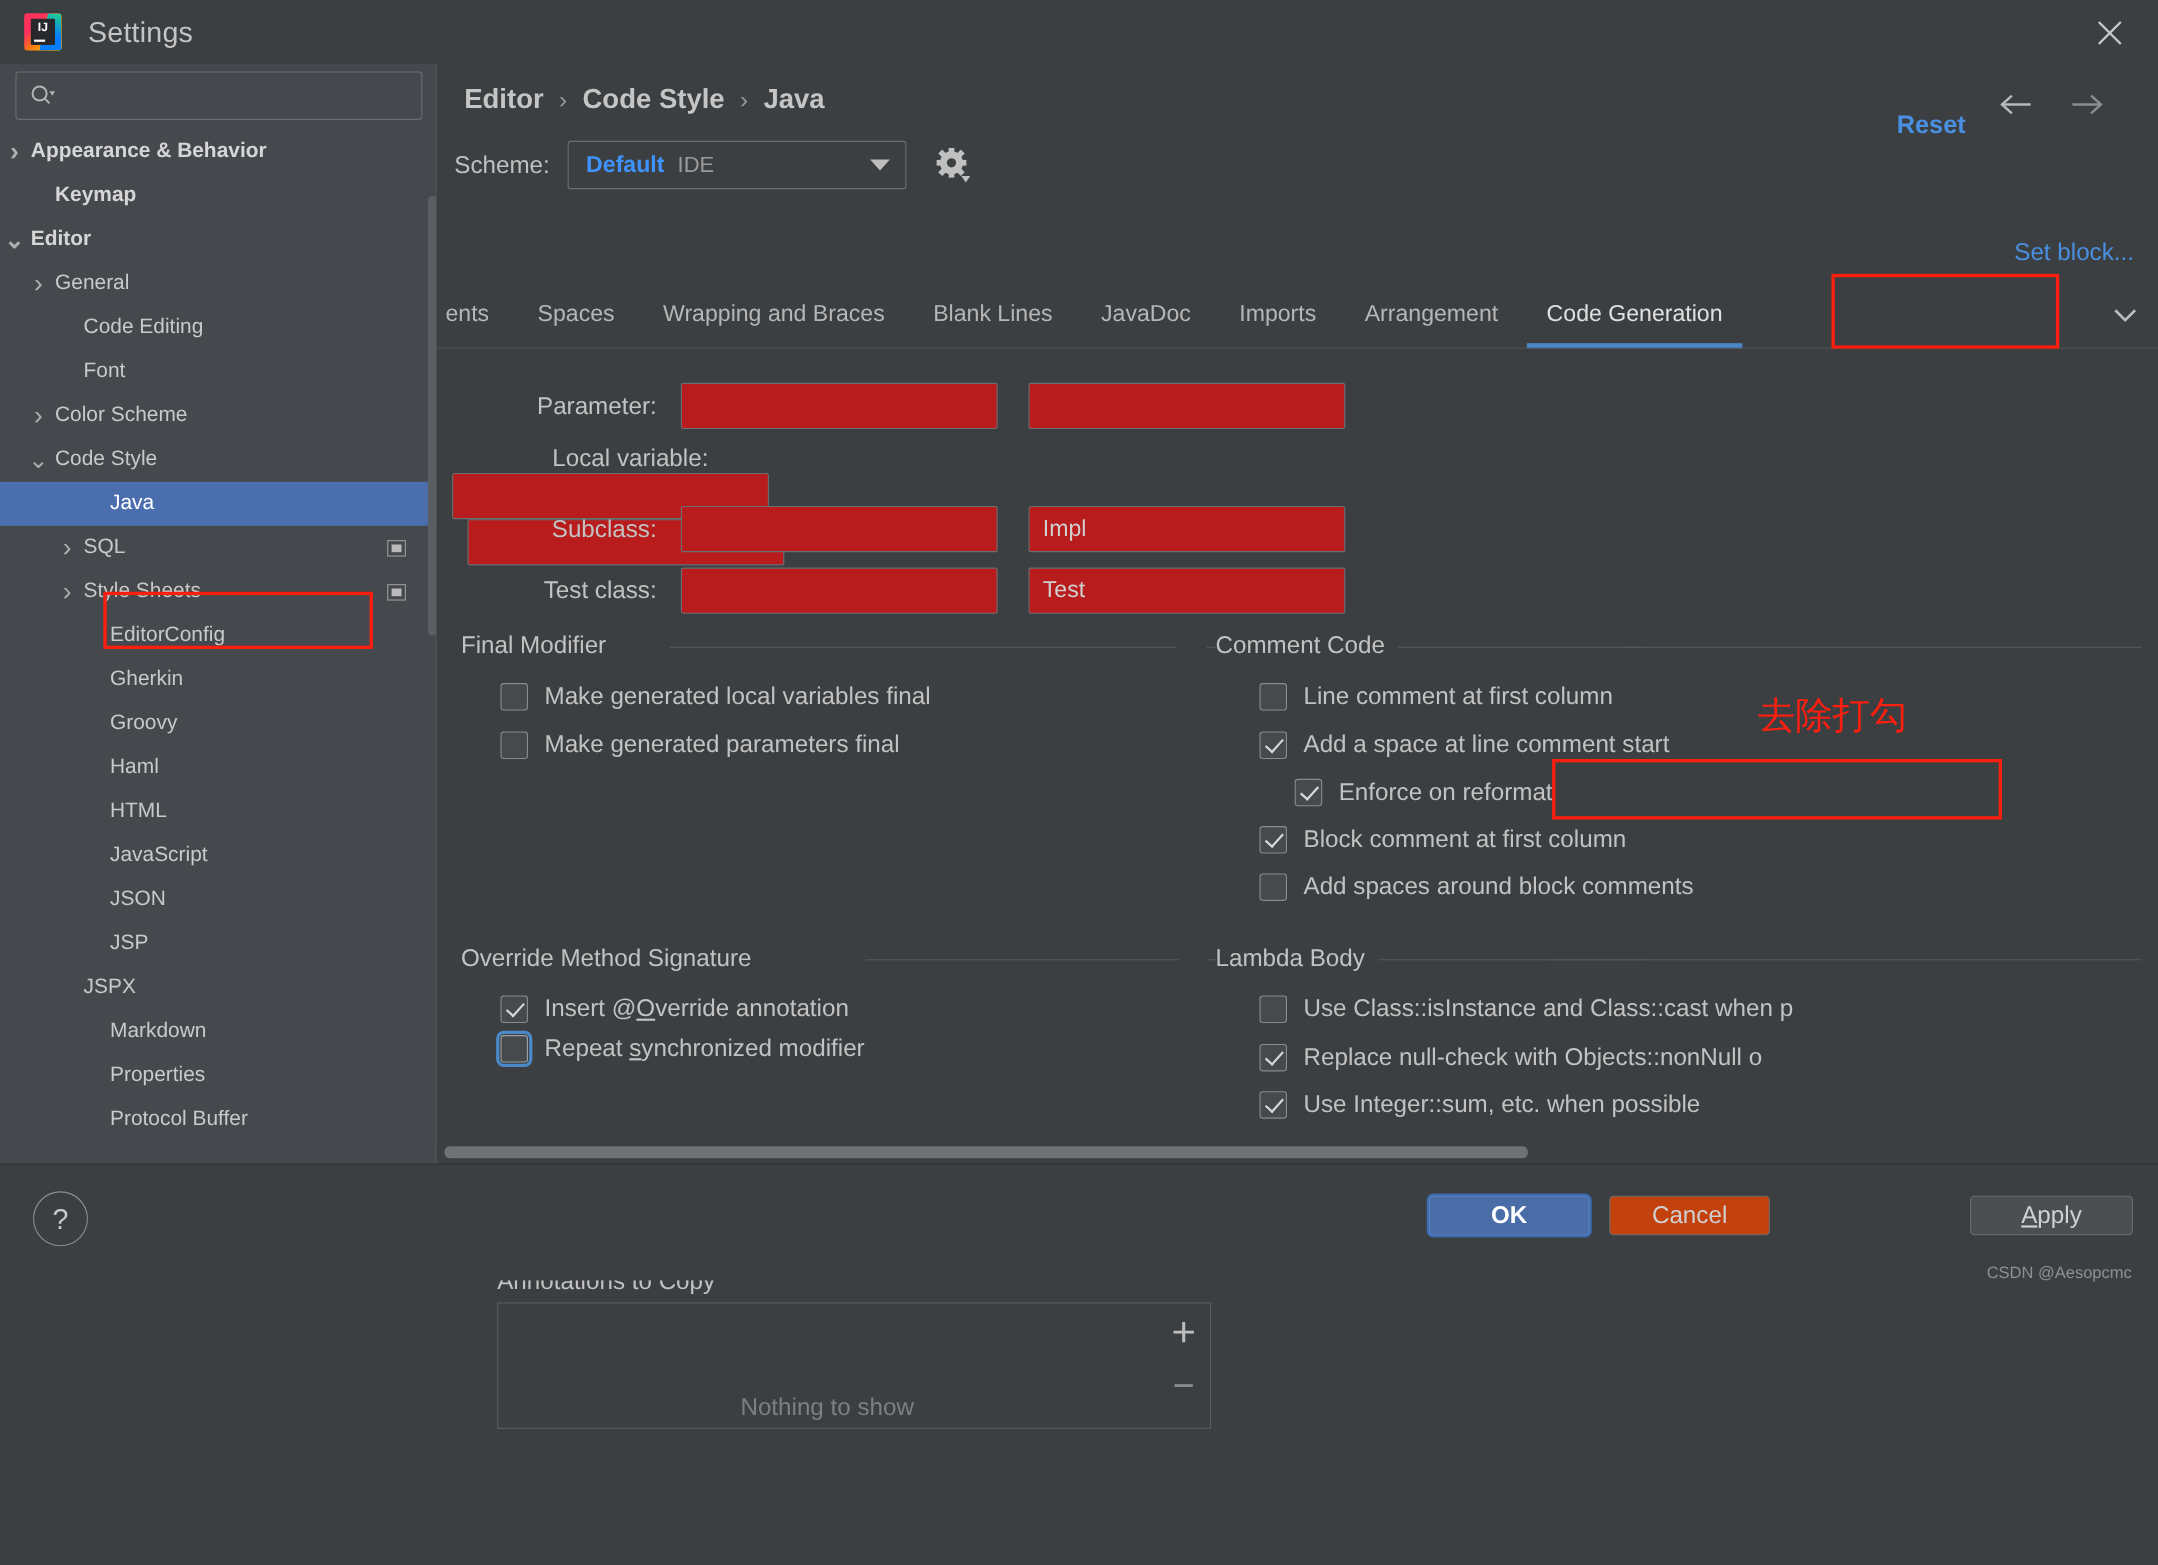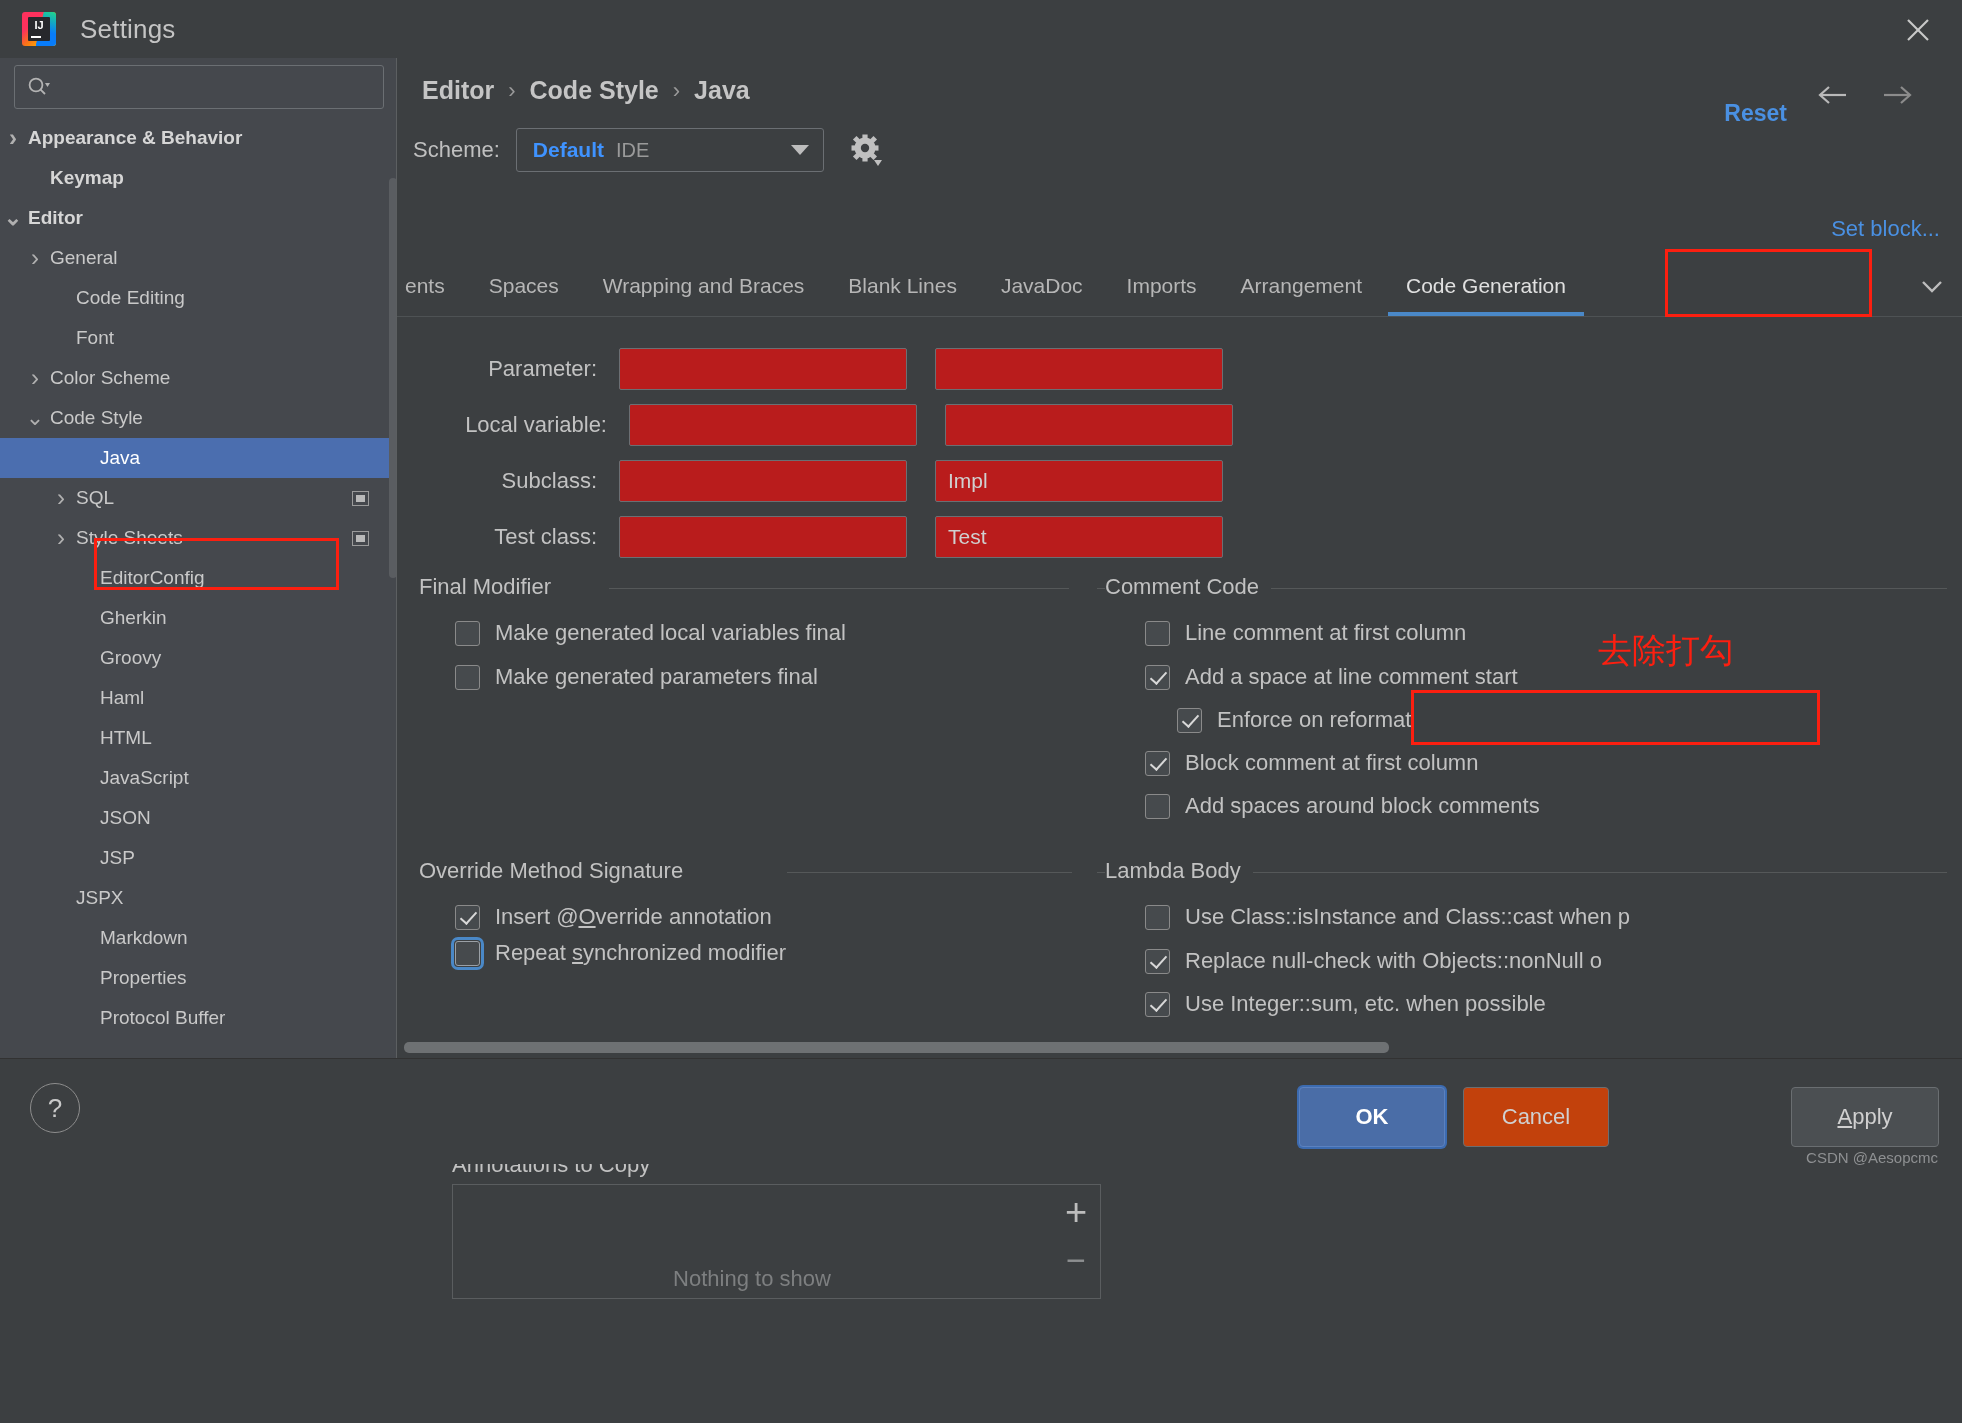--- a/index.html
+++ b/index.html
@@ -420,21 +420,21 @@
     width: 48px; height: 48px;
     border: 1.5px solid #8d8d8d;
     border-radius: 50%;
     color: #c9c9c9;
     font-size: 26px;
     display: flex; align-items: center; justify-content: center;
     cursor: pointer;
   }
   .btn {
     position: absolute; top: 28px;
-    height: 60px;
+    height: 36px;
     border-radius: 4px;
     font-size: 22px;
     display: flex; align-items: center; justify-content: center;
     box-sizing: border-box;
     cursor: pointer;
   }
   .btn-ok {
     right: 517px; width: 146px;
     background: #4a6da7;
     border: 1px solid #5b81bf;
@@ -699,21 +699,21 @@
       <svg width="30" height="20" viewBox="0 0 30 20">
         <polyline points="6,6 15,15 24,6" fill="none" stroke="#bdbdbd" stroke-width="2.4"></polyline>
       </svg>
     </div>
 
     <div class="field-row" style="left:0px; top:290px;">
       <div class="field-label">Parameter:</div>
       <input class="txt txt-a" type="text" style="">
       <input class="txt txt-b" type="text" style="">
     </div>
-    <div class="field-row" style="left:10px; top:346px;">
+    <div class="field-row" style="left:0px; top:346px;flex-direction:column;">
       <div class="field-label">Local variable:</div>
       <input class="txt txt-a" type="text" style="">
       <input class="txt txt-b" type="text" style="">
     </div>
     <div class="field-row" style="left:0px; top:402px;">
       <div class="field-label">Subclass:</div>
       <input class="txt txt-a" type="text" style="">
       <input class="txt txt-b" type="text" id="subclass-suffix" value="Impl" style="">
     </div>
     <div class="field-row" style="left:0px; top:458px;">

